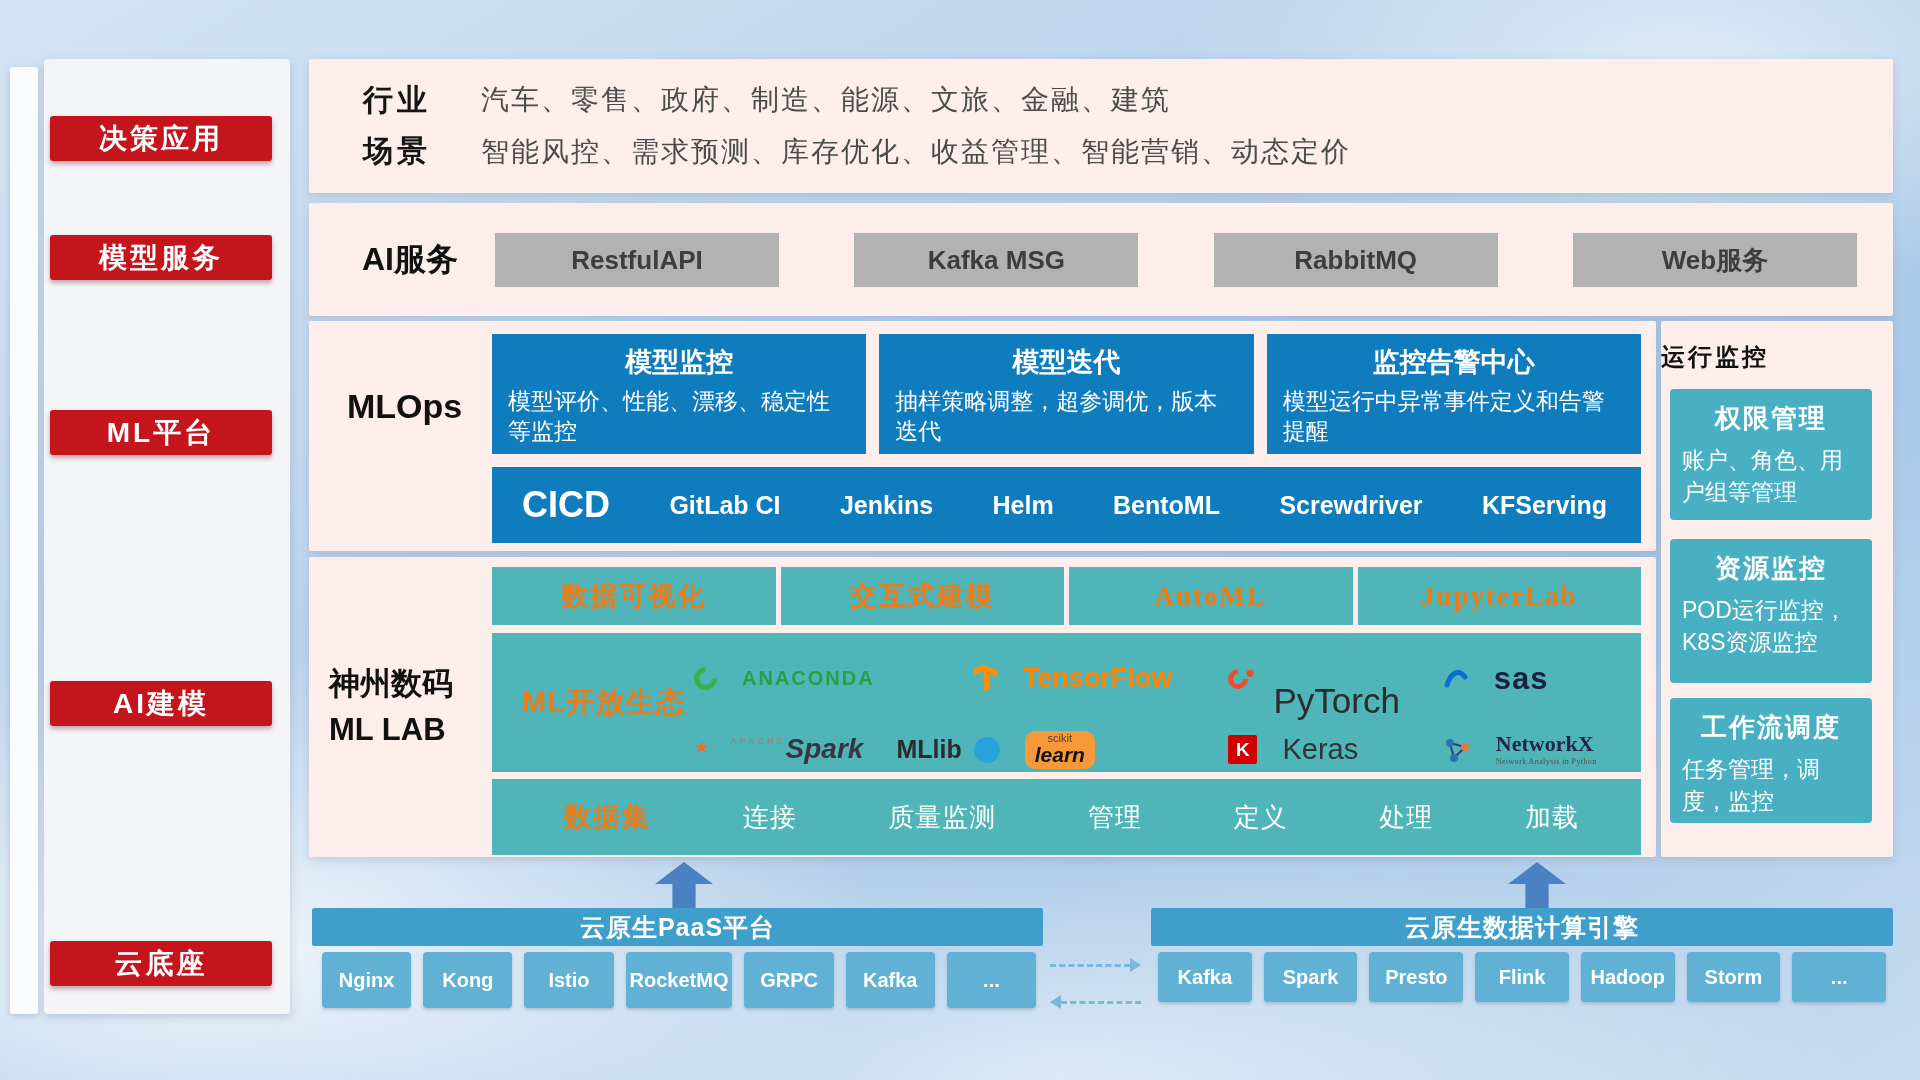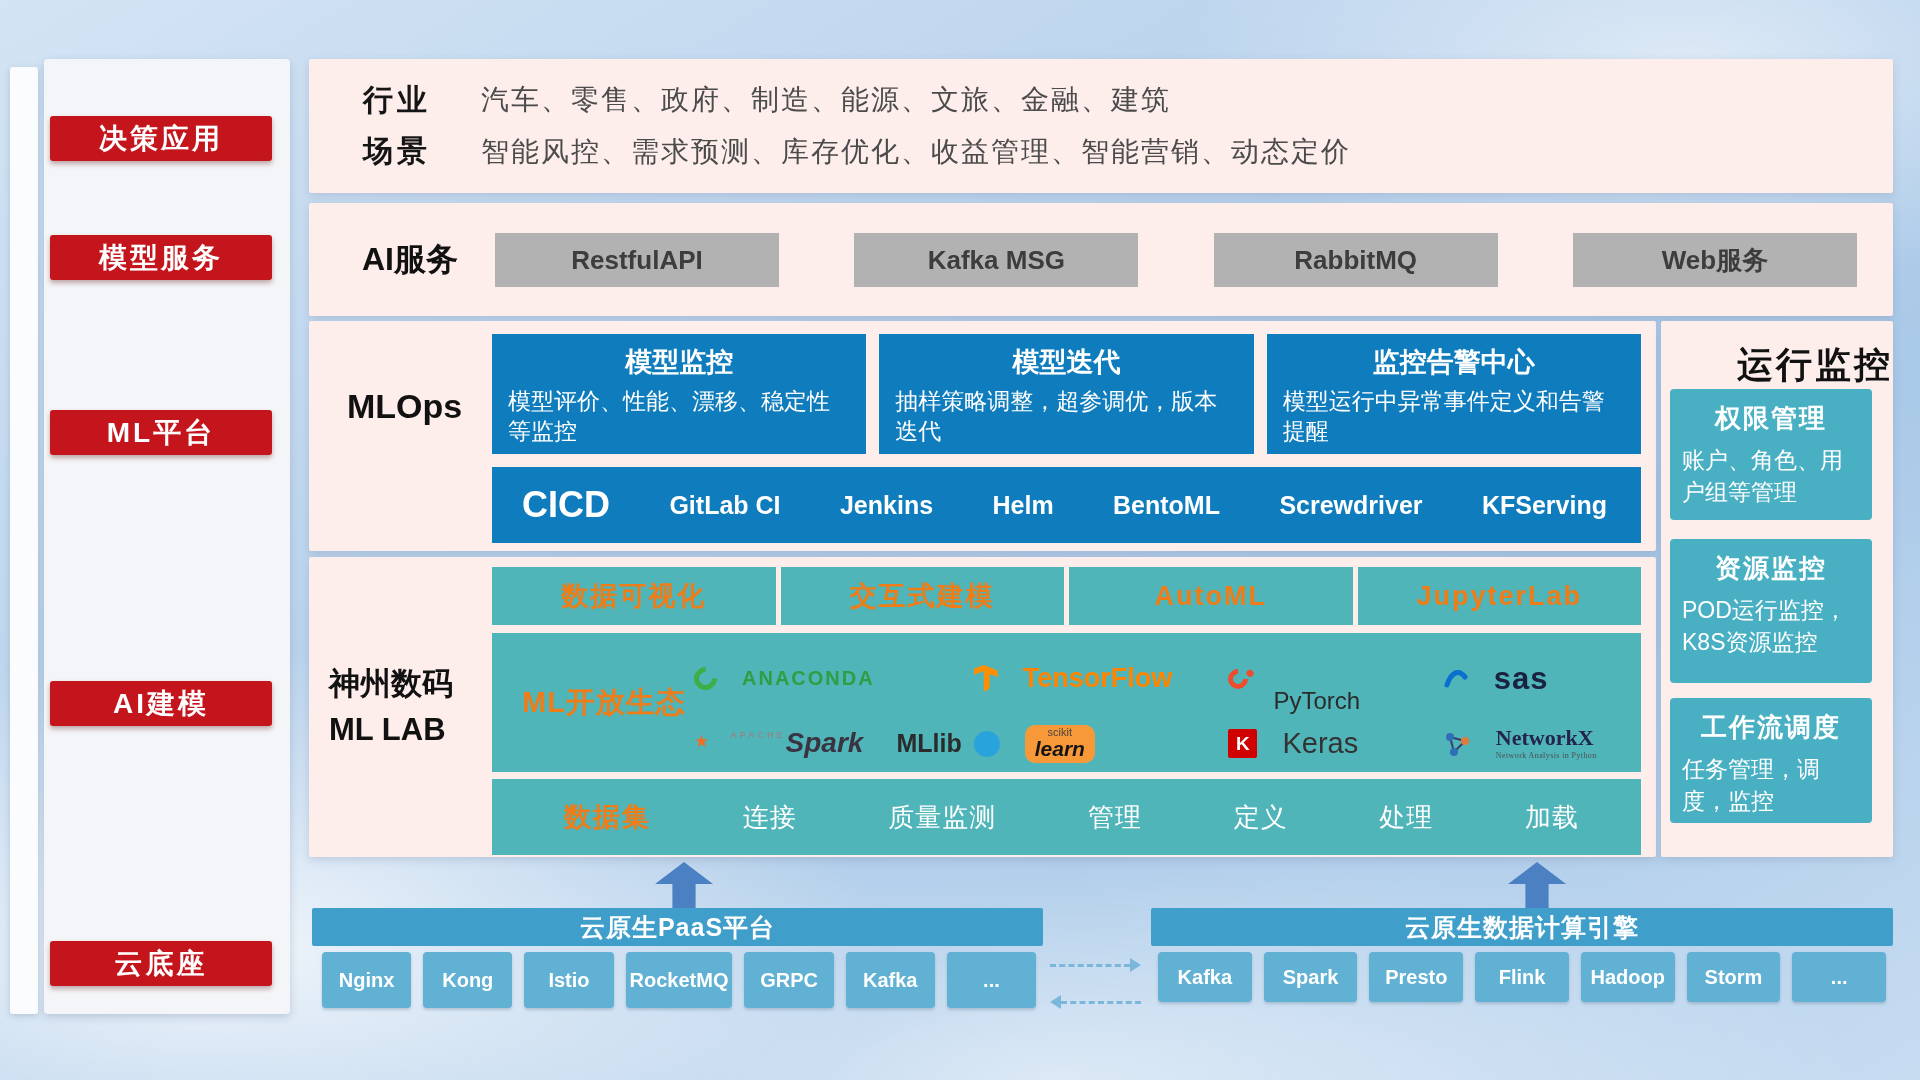--- a/index.html
+++ b/index.html
@@ -45,58 +45,58 @@
   .mlops-card .t { text-align:center; font-size:27px; font-weight:bold; margin-bottom:6px; }
   .mlops-card .d { font-size:23px; line-height:1.32; }
   .cicd-row { position:absolute; left:183px; top:146px; width:1149px; height:76px; background:#0f7dbd; color:#fff;
     display:flex; align-items:center; justify-content:space-between; padding:0 34px 0 30px; }
   .cicd-label { font-size:36px; font-weight:bold; }
   .cicd-item { font-size:25px; font-weight:600; }
 
   
   .mllab-label { position:absolute; left:20px; top:0; height:100%; width:160px; display:flex; flex-direction:column; justify-content:center;
     font-size:31px; font-weight:bold; color:#111; line-height:1.5; }
-  .feature-row { position:absolute; left:183px; top:10px; width:1149px; height:58px; display:flex; gap:5px; }
+  .feature-row { position:absolute; left:183px; top:10px; width:1149px; height:58px; display:flex; gap:5px;font-family:Liberation Serif, serif; }
   .feature-btn { flex:1; background:#4fb5b9; color:#ee7d18; font-weight:bold; font-size:27px; display:flex; align-items:center; justify-content:center; letter-spacing:2px; }
   .eco-row { position:absolute; left:183px; top:76px; width:1149px; height:139px; background:#4fb5b9; display:flex; align-items:center; padding:0 12px 0 30px; }
   .eco-label { width:172px; color:#ee7d18; font-weight:bold; font-size:29px; letter-spacing:1px; }
   .logo-grid { flex:1; display:grid; grid-template-columns:1.08fr 1.2fr 1fr .92fr; gap:10px 12px; align-items:center; }
   .dataset-row { position:absolute; left:183px; top:222px; width:1149px; height:76px; background:#4fb5b9;
     display:flex; align-items:center; justify-content:space-between; padding:0 62px 0 72px; }
   .ds-label { color:#ee7d18; font-weight:bold; font-size:27px; letter-spacing:2px; }
   .ds-item { color:#fff; font-size:26px; letter-spacing:1px; }
 
   
   .logo { display:flex; align-items:center; gap:25px; }
   .ana-icon { width:23px; height:23px; border:5px solid #3eae49; border-right-color:transparent; border-radius:50%; transform:rotate(-45deg); flex:none; }
   .ana-text { color:#2f9e43; font-weight:bold; font-size:20px; letter-spacing:2px; }
   .tf-icon { width:24px; height:27px; background:#ff8f00; flex:none;
     clip-path:polygon(42% 0,100% 20%,100% 44%,66% 33%,66% 86%,42% 100%,42% 22%,0 37%,0 14%); }
   .tf-text { color:#ff8500; font-weight:600; font-size:27px; }
   .pt-icon { position:relative; width:20px; height:20px; border:5px solid #ee4c2c; border-radius:50%; border-top-color:transparent; transform:rotate(45deg); flex:none; }
   .pt-dot { position:absolute; top:-11px; right:-3px; width:7px; height:7px; border-radius:50%; background:#ee4c2c; }
-  .pt-text { color:#2b2b2b; font-size:24px; font-weight:500;margin-top:44px; }
+  .pt-text { color:#2b2b2b; font-size:35px; font-weight:500;margin-top:44px; }
   .sas-text { color:#1b2240; font-weight:bold; font-size:31px; letter-spacing:1px; }
   .spark-star { color:#f26d21; font-size:17px; align-self:flex-start; margin:2px -4px 0 0; }
   .spark-stack { display:flex; }
   .spark-apache { font-size:9px; color:#8b8b8b; letter-spacing:3px; font-weight:bold; }
   .spark-text { color:#3a3340; font-size:28px; font-weight:bold; font-style:italic; line-height:.95; }
   .mllib-text { color:#2b2b2b; font-size:25px; font-weight:600; margin-left:8px; }
   .skl-circle { width:26px; height:26px; border-radius:50%; background:#29a3dc; flex:none; }
   .skl-blob { display:flex; flex-direction:column; align-items:center; background:#f89939; border-radius:10px; padding:2px 10px 4px; }
   .skl-top { font-size:11px; color:#454545; line-height:1; }
   .skl-text { font-size:21px; color:#141414; font-weight:bold; font-style:italic; line-height:1; }
   .keras-k { width:29px; height:29px; background:#d00000; color:#fff; font-weight:bold; font-size:19px; display:flex; align-items:center; justify-content:center; border-radius:2px; flex:none; }
   .keras-text { color:#333; font-size:29px; font-weight:500; }
   .nx-stack { display:flex; flex-direction:column; line-height:1;font-family:Liberation Serif, serif; }
   .nx-text { color:#24244c; font-weight:bold; font-size:22px; }
   .nx-sub { color:#4f4f4f; font-size:8px; margin-top:3px; letter-spacing:.4px; }
 
   
-  .rp-title { text-align:right; font-size:36px; font-weight:bold; color:#111; letter-spacing:3px; padding-top:20px; }
+  .rp-title { text-align:left; font-size:24px; font-weight:bold; color:#111; letter-spacing:3px; padding-top:20px; }
   .rp-card { position:absolute; left:9px; width:202px; background:#49b0c4; border-radius:4px; color:#fff; padding:12px 12px; }
   .rp-card .t { text-align:center; font-size:26px; font-weight:bold; margin-bottom:8px; letter-spacing:2px; }
   .rp-card .d { font-size:23px; line-height:1.4; }
 
   
   .up-arrow { position:absolute; top:862px; width:58px; height:46px; background:#4b80c3;
     clip-path:polygon(50% 0,100% 48%,70% 48%,70% 100%,30% 100%,30% 48%,0 48%); }
   .bottom-bar { position:absolute; top:908px; height:38px; background:#3f9fca; color:#fff; font-weight:bold; font-size:25px;
     display:flex; align-items:center; justify-content:center; border-radius:2px; letter-spacing:1px; }
   .paas-bar { left:312px; width:731px; }

